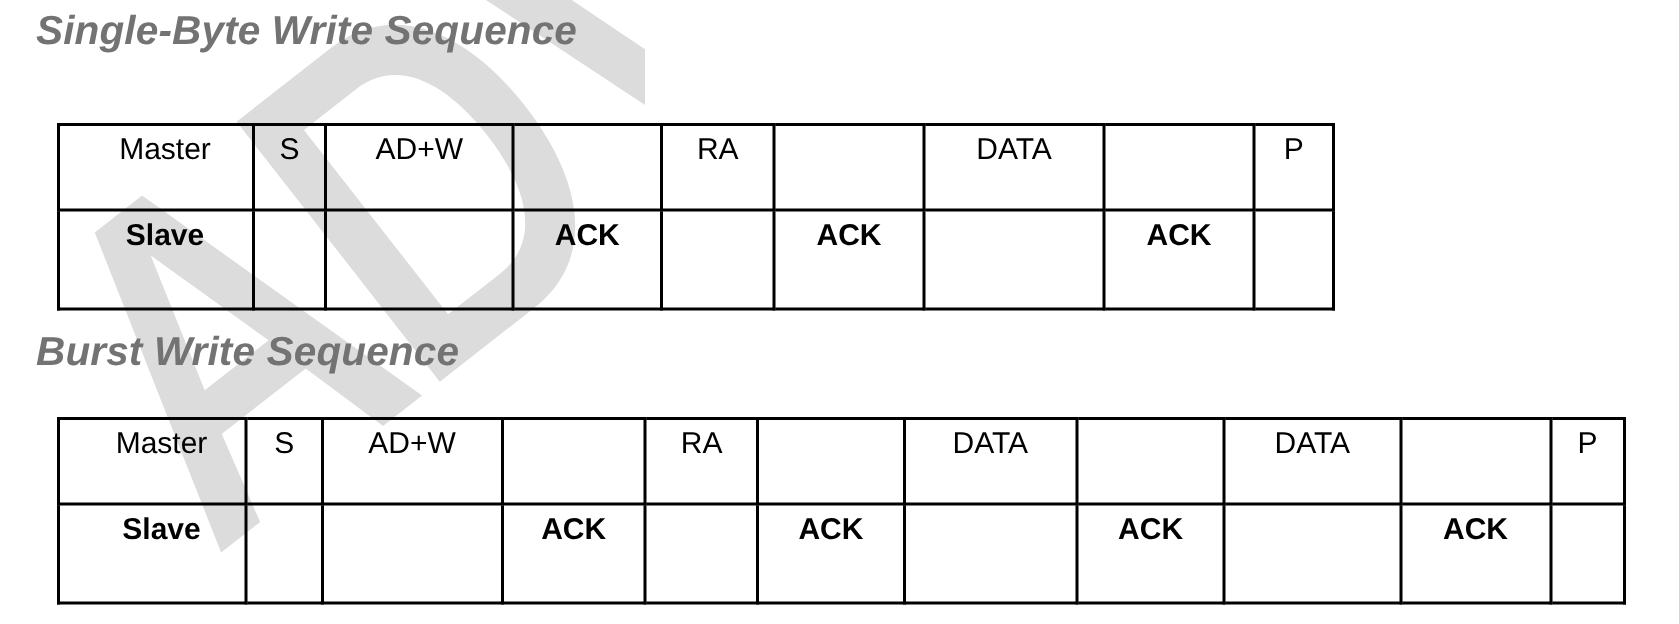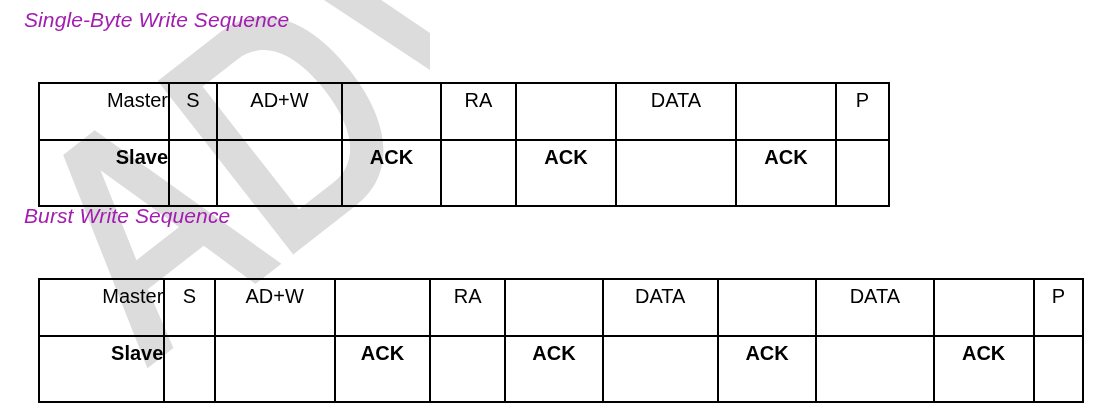--- a/index.html
+++ b/index.html
@@ -29,56 +29,56 @@
 
   
   #content {
     position: relative;
     z-index: 1;
   }
 
   .seq-title {
     position: absolute;
     font-style: italic;
-    font-weight: normal;
-    font-size: 21px;
+    font-weight: bold;
+    font-size: 27px;
     line-height: 24px;
     letter-spacing: 0.1px;
     white-space: nowrap;
-    color: #a21caf;
+    color: #737373;
   }
 
   .seq-table {
     position: absolute;
     border-collapse: collapse;
     table-layout: fixed;
     background: transparent;
   }
   .seq-table td {
     border: 2px solid #000000;
     font-size: 20px;
     line-height: 20px;
     padding: 0;
     text-align: center;
     vertical-align: top;
     color: #000000;
     background: transparent;
   }
   .seq-table tr.row-master td { height: 49px; padding-top: 6px; }
   .seq-table tr.row-slave  td { height: 58px; padding-top: 6px; font-weight: bold; }
-  .seq-table td.label-cell { text-align: right; padding-left: 12px; }
+  .seq-table td.label-cell { text-align: center; padding-left: 12px; }
   .seq-table td.empty-cell { }
 
   
   #table-single { left: 38px; top: 82px; width: 850px; }
   
   #table-burst  { left: 38px; top: 278px; width: 1046px; }
 
   #title-single { left: 24px; top: 8px; }
-  #title-burst  { left: 24px; top: 204px; }
+  #title-burst  { left: 24px; top: 222px; }
 </style>
 </head>
 <body>
 
 <svg id="watermark" viewBox="0 0 430 470" xmlns="http://www.w3.org/2000/svg" aria-hidden="true">
   <g fill="#dcdcdc" transform="rotate(-38 215 235)">
 
     <path d="M 55 330 L 120 110 L 160 110 L 225 330 L 192 330 L 175 268 L 104 268 L 88 330 Z
              M 113 238 L 167 238 L 140 145 Z"></path>
     <path d="M 240 110 L 320 110 C 372 110 398 156 398 220 C 398 284 372 330 320 330 L 240 330 Z

